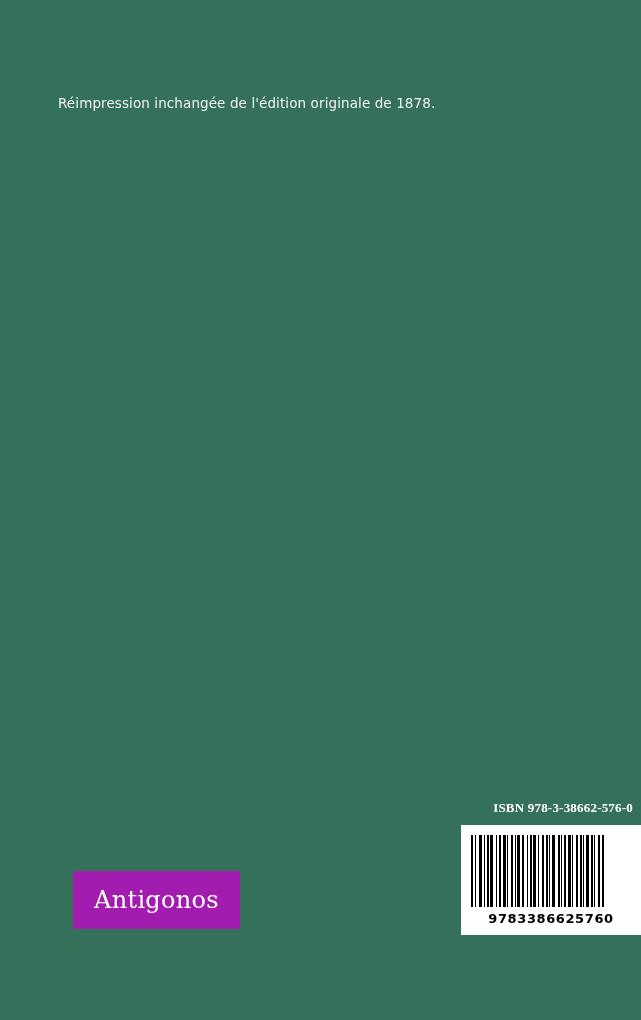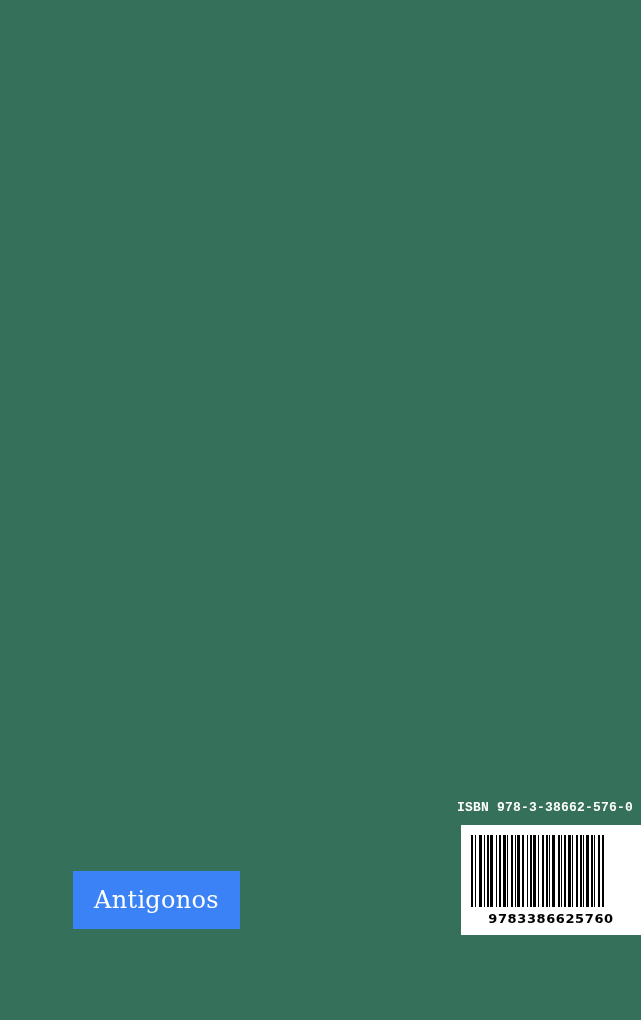--- a/index.html
+++ b/index.html
@@ -34,21 +34,21 @@
     margin: 0 0 18px 0;
   }
   .blurb p:last-child {
     margin-bottom: 0;
   }
   .isbn-text {
     position: absolute;
     right: 8px;
     top: 800px;
     color: #ffffff;
-    font-family: Liberation Mono, monospace;
+    font-family: Liberation Serif, serif;
     font-size: 13px;
     font-weight: bold;
     letter-spacing: 0.2px;
     text-align: right;
   }
   .barcode-box {
     position: absolute;
     left: 461px;
     top: 825px;
     width: 180px;
@@ -81,36 +81,37 @@
     font-weight: bold;
     color: #000;
     letter-spacing: 0.6px;
   }
   .publisher-badge {
     position: absolute;
     left: 73px;
     top: 871px;
     width: 167px;
     height: 58px;
-    background: #3b82f6;
+    background: #a21caf;
     color: #ffffff;
     display: flex;
     align-items: center;
     justify-content: center;
     font-family: "DejaVu Serif", serif;
     font-size: 24px;
     letter-spacing: 0.3px;
   }
 </style>
 </head>
 <body>
 
 <div class="page">
 
   <div class="blurb">
+    <p>Réimpression inchangée de l'édition originale de 1878.</p>
   </div>
 
   <div class="isbn-text">ISBN 978-3-38662-576-0</div>
 
   <div class="barcode-box">
     <div class="barcode-bars">
       <i style="width:2px"></i>
         <i style="width:2px;background:transparent"></i>
       <i style="width:1px"></i>
         <i style="width:3px;background:transparent"></i>

